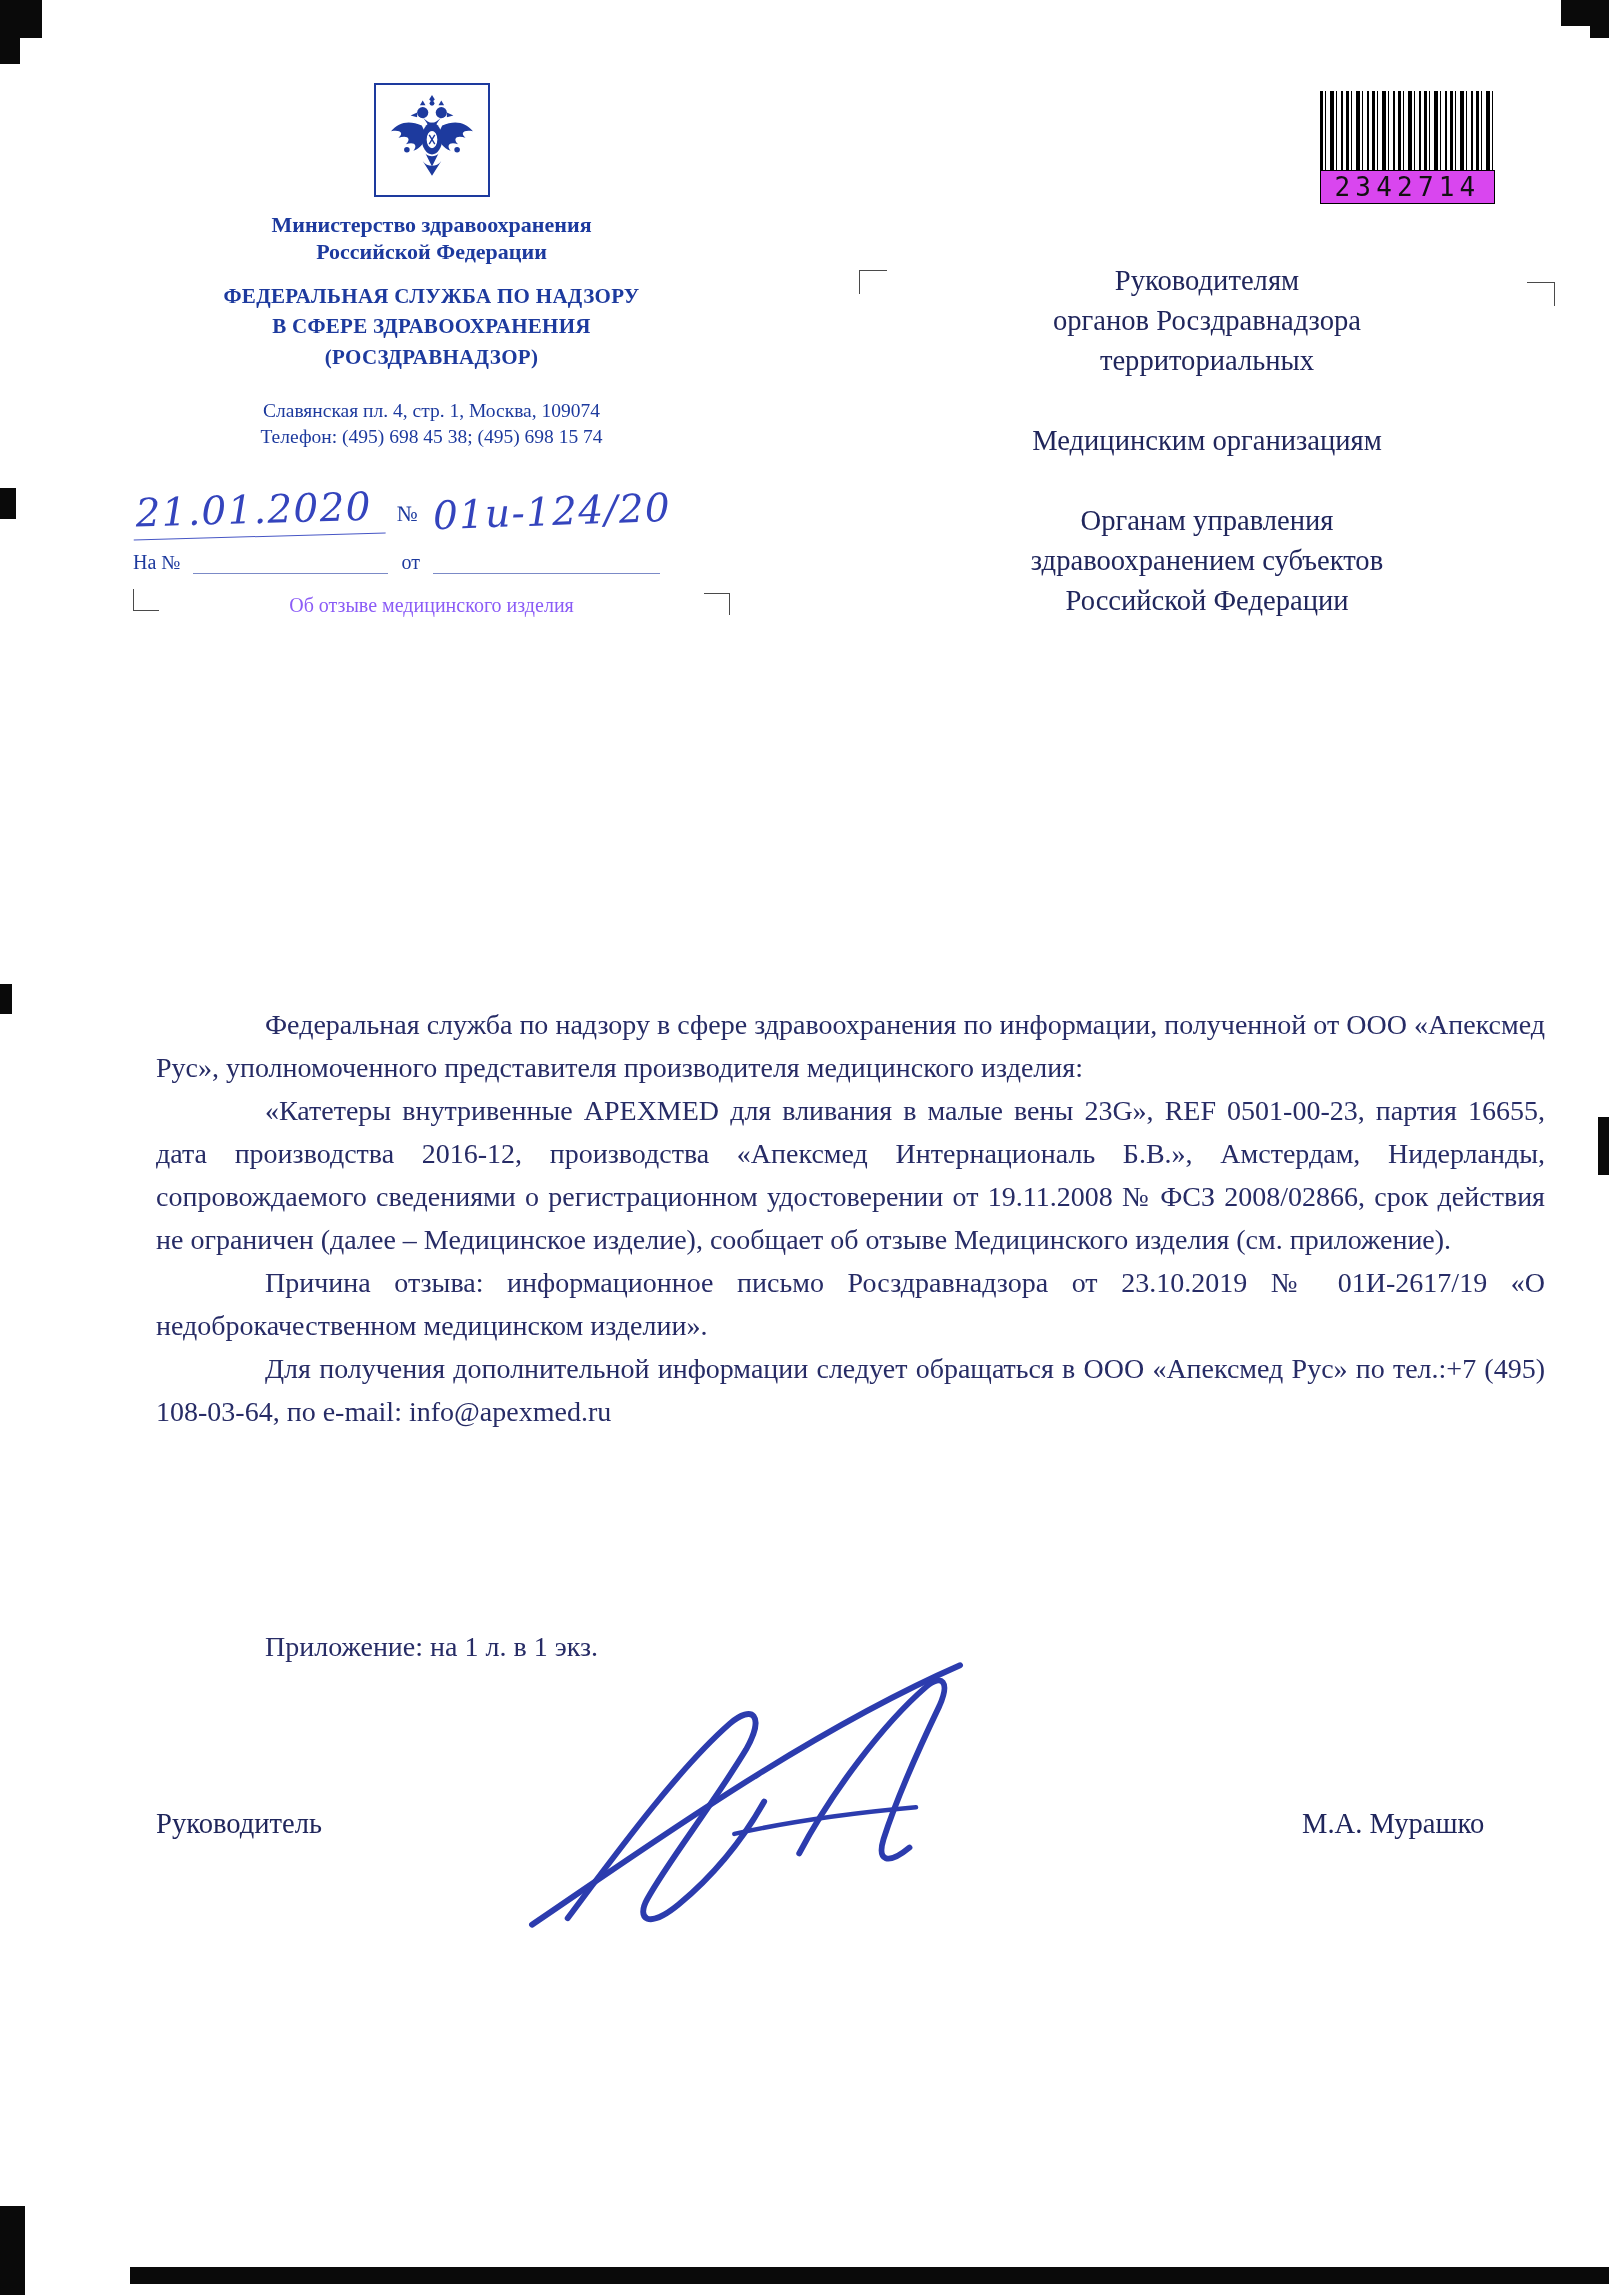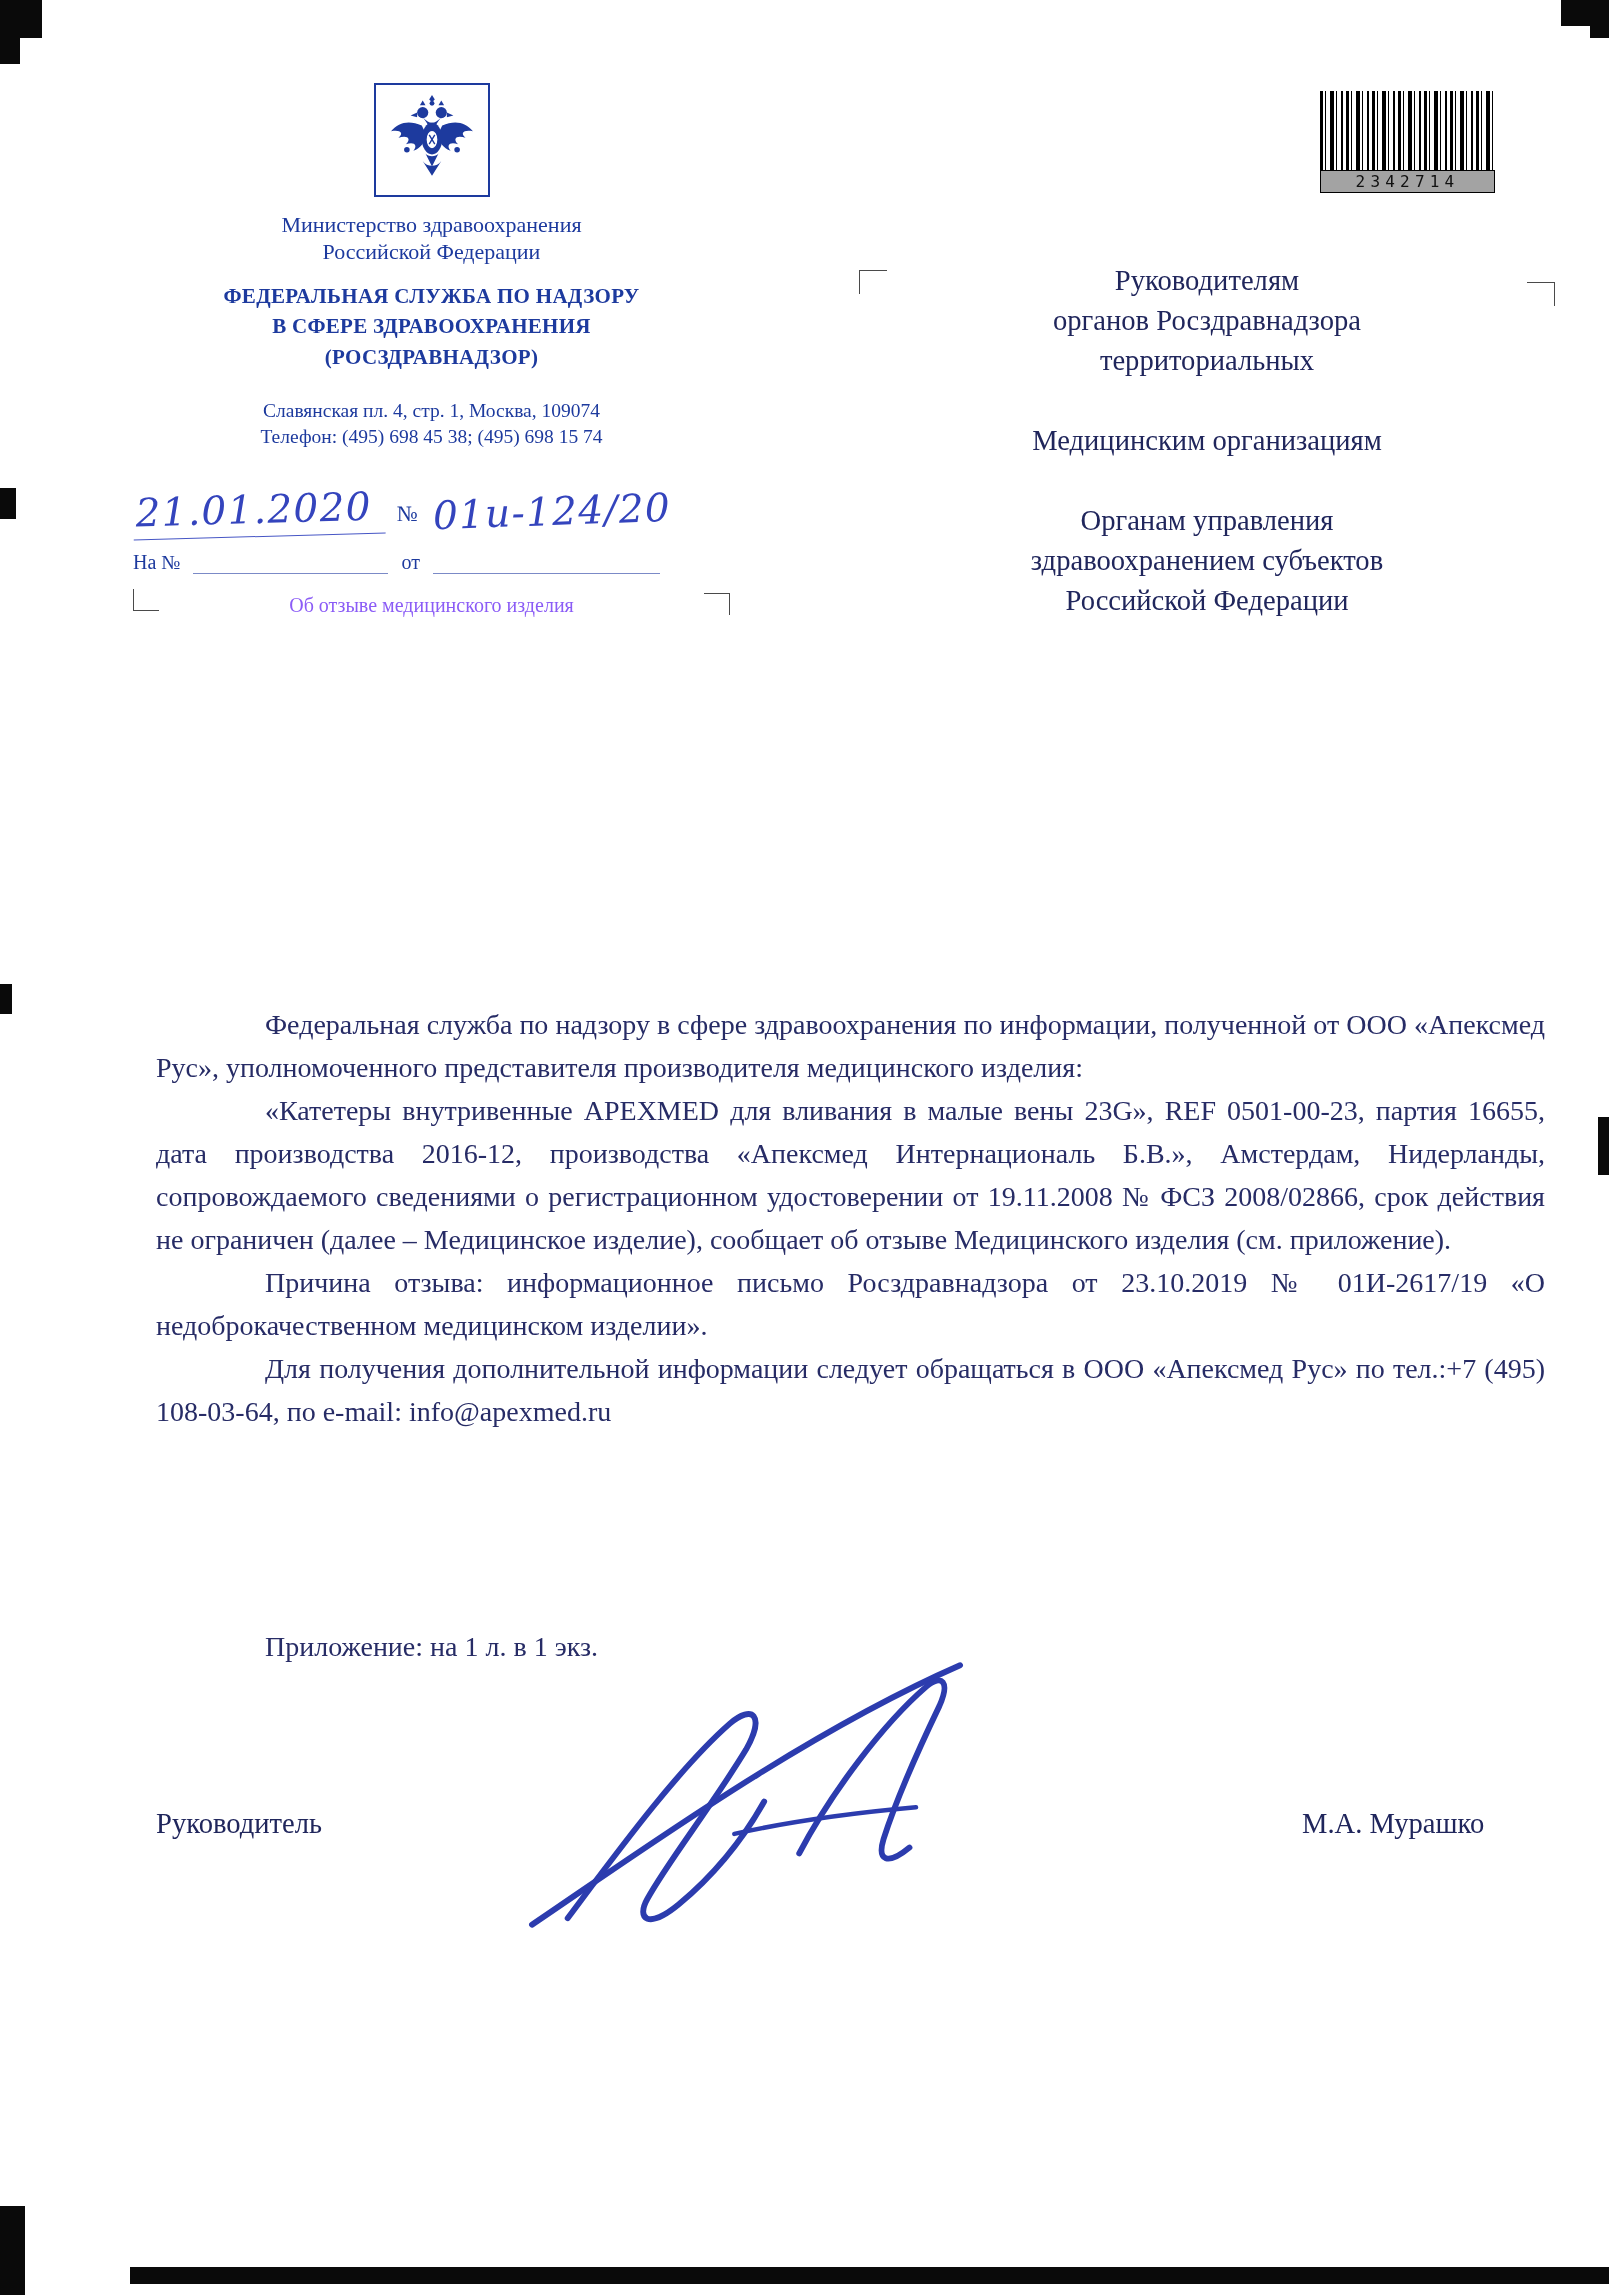--- a/index.html
+++ b/index.html
@@ -12,21 +12,21 @@
     color:#2b3070;
   }
   
   .artifact{position:absolute;background:#0a0a0a;}
   
   .header-left{position:absolute;left:133px;top:83px;width:597px;text-align:center;}
   .emblem-box{
     margin:0 auto;width:112px;height:110px;border:2.6px solid #1d3a9e;
     display:flex;align-items:center;justify-content:center;background:#fff;
   }
-  .ministry{margin-top:14.3px;font-weight:normal;font-size:22px;line-height:27px;color:#1d3a9e;}
+  .ministry{margin-top:14.3px;font-weight:bold;font-size:22px;line-height:27px;color:#1d3a9e;}
   .service{margin-top:15.6px;font-weight:bold;font-size:21px;line-height:30.5px;color:#1d3a9e;letter-spacing:0.3px;}
   .addr{margin-top:26px;font-size:19.5px;line-height:26px;color:#1d3a9e;}
   .phone{font-size:19.5px;line-height:26px;color:#1d3a9e;}
   .hand-row{
     margin-top:26px;display:flex;align-items:flex-end;gap:11.7px;
     text-align:left;height:60px;
   }
   .handwriting{
     font-family:"DejaVu Serif", serif;font-style:italic;
     font-size:39px;color:#3444bd;letter-spacing:1.3px;white-space:nowrap;
@@ -48,22 +48,22 @@
   
   .barcode{position:absolute;left:1320px;top:91px;width:175px;}
   .bars{
     height:79px;
     background:repeating-linear-gradient(90deg,
       #000 0 3.2px,#fff 3.2px 5.2px,#000 5.2px 6.5px,#fff 6.5px 10.4px,
       #000 10.4px 14.3px,#fff 14.3px 16px,#000 16px 17.5px,#fff 17.5px 21.4px,
       #000 21.4px 23.4px,#fff 23.4px 26px);
   }
   .barcode-number{
-    border:1.9px solid #000;background:#a3a3a3;margin-top:0;
-    font-family:"DejaVu Sans Mono", monospace;font-size:16px;letter-spacing:5.2px;
+    border:1.9px solid #000;background:#d946ef;margin-top:0;
+    font-family:"DejaVu Sans Mono", monospace;font-size:26px;letter-spacing:5.2px;
     color:#111;text-align:center;padding:0.6px 0 1.9px;
   }
   
   .addressees{
     position:absolute;left:863px;top:261px;width:688px;text-align:center;
     font-size:28.6px;line-height:40px;color:#20265c;
   }
   .addr-group{margin-bottom:40px;}
   .addr-bracket{position:absolute;width:27px;height:23.4px;}
   .ab-tl{border-left:1.9px solid #4a4a4a;border-top:1.9px solid #4a4a4a;left:-3.9px;top:9px;}

